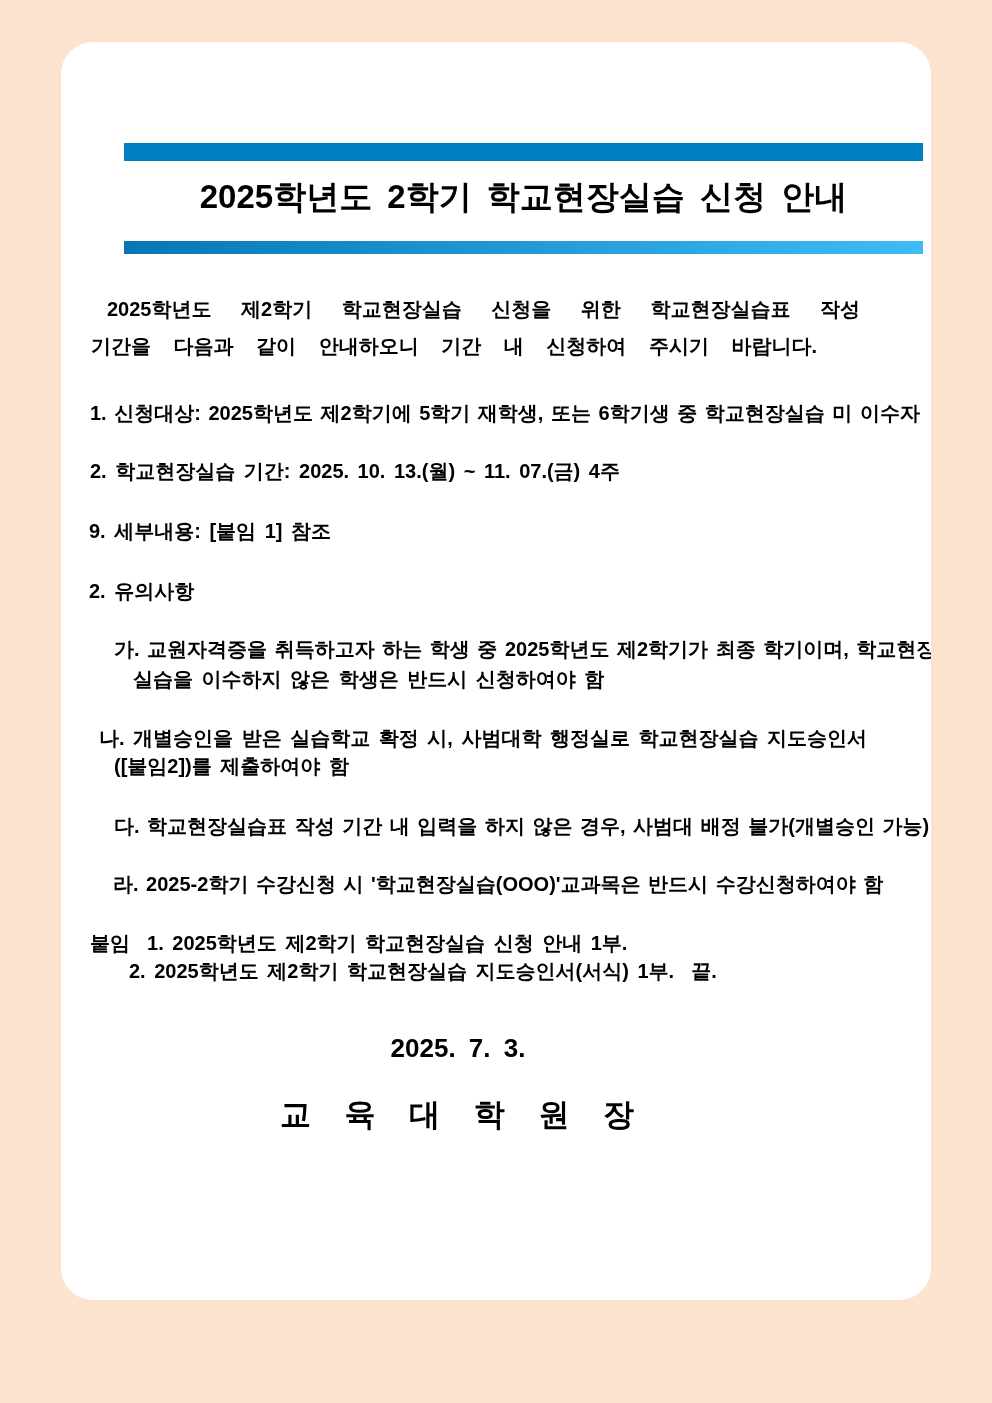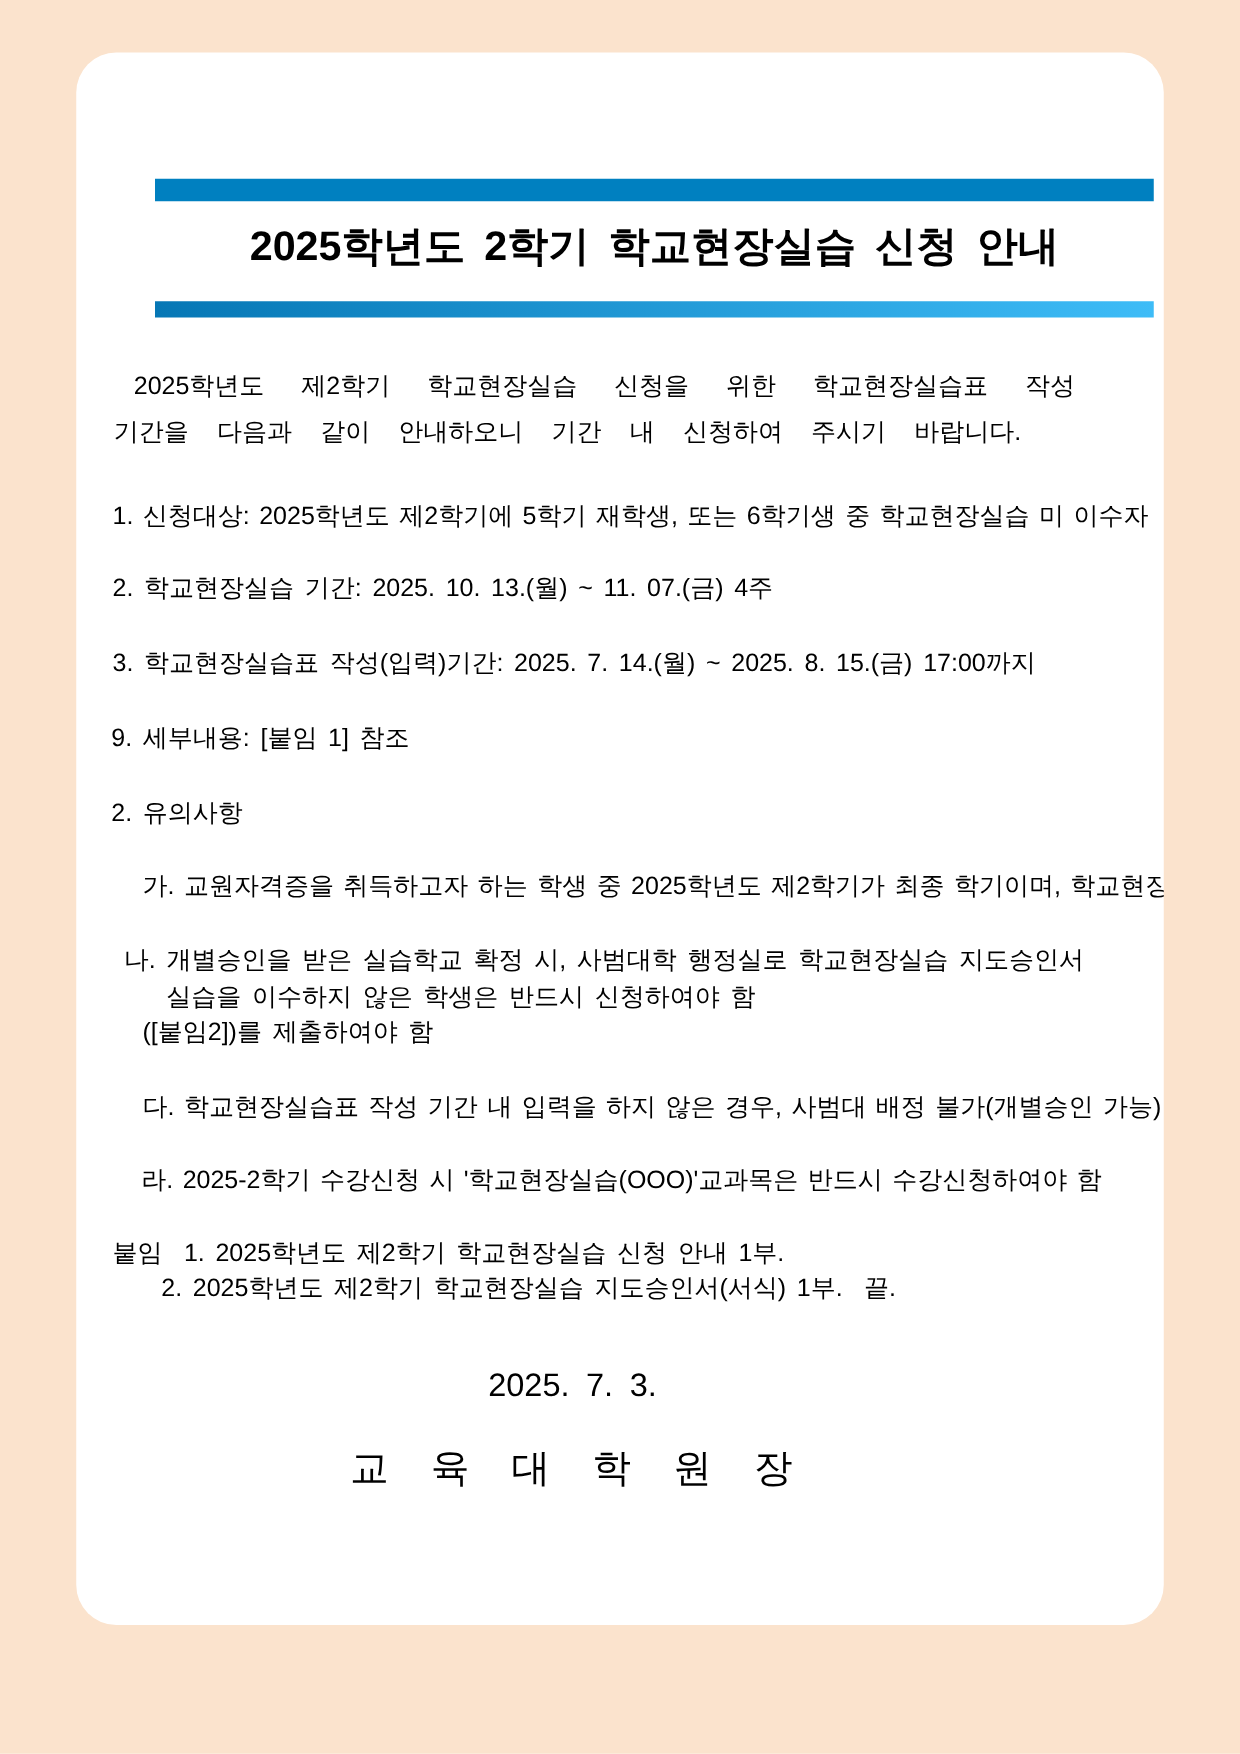--- a/index.html
+++ b/index.html
@@ -19,21 +19,21 @@
   .doc-title{
     position:absolute;left:63px;top:130px;width:799px;height:50px;
     text-align:center;font-size:33px;font-weight:bold;line-height:50px;
     word-spacing:6px;white-space:pre;
   }
   .bar-grad{
     position:absolute;left:63px;top:199px;width:799px;height:13px;
     background:linear-gradient(to right,var(--grad-a),var(--grad-b));
   }
   .content{position:absolute;left:0;top:212px;width:870px;}
-  .line{font-size:20px;line-height:22px;white-space:pre;}
+  .line{font-size:20px;line-height:22px;white-space:pre;font-weight:bold;}
   .l-intro1{margin-top:44px;padding-left:46px;word-spacing:24px;}
   .l-intro2{margin-top:15px;padding-left:30px;word-spacing:17px;}
   .l-item1{margin-top:45px;padding-left:29px;word-spacing:2px;}
   .l-item2{margin-top:36px;padding-left:29px;word-spacing:3px;}
   .l-note{margin-top:33px;padding-left:53px;word-spacing:3px;}
   .l-item3{margin-top:38px;padding-left:29px;word-spacing:3px;}
   .l-item4{margin-top:38px;padding-left:28px;word-spacing:3px;}
   .l-item5{margin-top:38px;padding-left:28px;word-spacing:3px;}
   .l-ga1{margin-top:36px;padding-left:53px;word-spacing:2px;}
   .l-ga2{margin-top:8px;padding-left:72px;word-spacing:3px;}
@@ -59,27 +59,26 @@
   <div class="bar-top"></div>
   <div class="doc-title">2025학년도 2학기 학교현장실습 신청 안내</div>
   <div class="bar-grad"></div>
 
   <div class="content">
     <div class="line l-intro1">2025학년도 제2학기 학교현장실습 신청을 위한 학교현장실습표 작성</div>
     <div class="line l-intro2">기간을 다음과 같이 안내하오니 기간 내 신청하여 주시기 바랍니다.</div>
 
     <div class="line l-item1">1. 신청대상: 2025학년도 제2학기에 5학기 재학생, 또는 6학기생 중 학교현장실습 미 이수자</div>
     <div class="line l-item2">2. 학교현장실습 기간: 2025. 10. 13.(월) ~ 11. 07.(금) 4주</div>
-    <div class="line l-item3">3. 학교현장실습표 작성(입력)기간: 2025. 7. 14.(월) ~ 2025. 8. 15.(금) 17:00까지</div>
     <div class="line l-item4">9. 세부내용: [붙임 1] 참조</div>
     <div class="line l-item5">2. 유의사항</div>
 
     <div class="line l-ga1">가. 교원자격증을 취득하고자 하는 학생 중 2025학년도 제2학기가 최종 학기이며, 학교현장</div>
+    <div class="line l-ga2">실습을 이수하지 않은 학생은 반드시 신청하여야 함</div>
     <div class="line l-na1">나. 개별승인을 받은 실습학교 확정 시, 사범대학 행정실로 학교현장실습 지도승인서</div>
-    <div class="line l-ga2">실습을 이수하지 않은 학생은 반드시 신청하여야 함</div>
     <div class="line l-na2">([붙임2])를 제출하여야 함</div>
     <div class="line l-da">다. 학교현장실습표 작성 기간 내 입력을 하지 않은 경우, 사범대 배정 불가(개별승인 가능)</div>
     <div class="line l-ra">라. 2025-2학기 수강신청 시 '학교현장실습(OOO)'교과목은 반드시 수강신청하여야 함</div>
 
     <div class="line l-at1">붙임  1. 2025학년도 제2학기 학교현장실습 신청 안내 1부.</div>
     <div class="line l-at2">2. 2025학년도 제2학기 학교현장실습 지도승인서(서식) 1부.  끝.</div>
 
     <div class="line l-date">2025. 7. 3.</div>
     <div class="line l-sign">교 육 대 학 원 장</div>
   </div>

